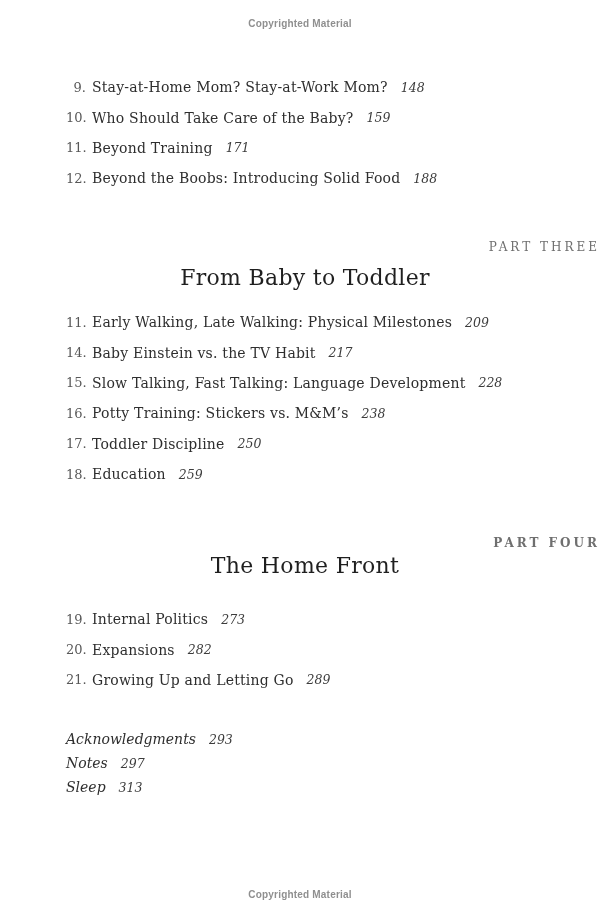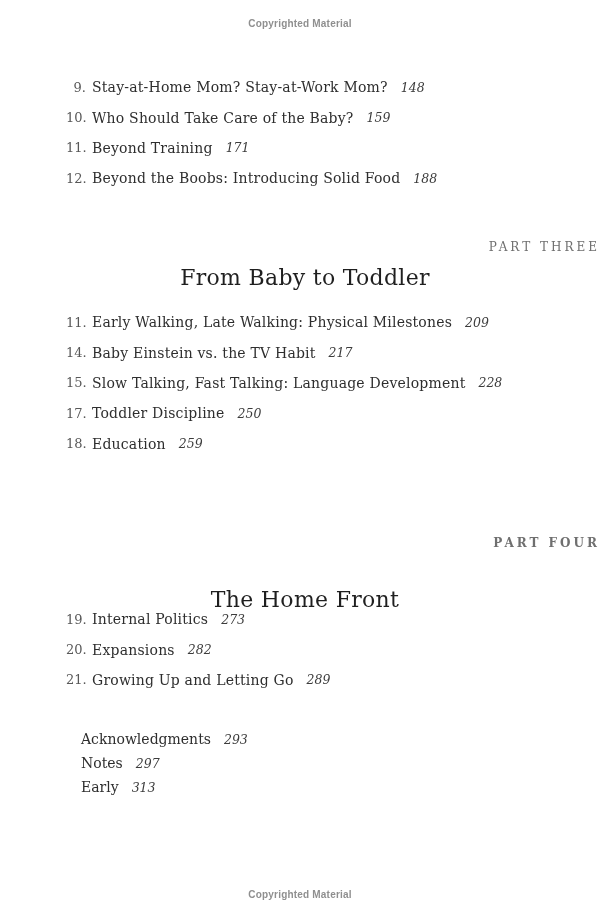--- a/index.html
+++ b/index.html
@@ -80,33 +80,33 @@
     left: 0;
     width: 600px;
     text-align: center;
     font-size: 22px;
     color: #1f1f1f;
     line-height: 26px;
     letter-spacing: 0.3px;
     padding-left: 10px;
   }
   .part-title.p3 { top: 265px; }
-  .part-title.p4 { top: 587px; }
+  .part-title.p4 { top: 553px; }
 
   .back-matter {
     position: absolute;
     left: 66px;
     right: 20px;
     top: 727px;
   }
   .row.bm { height: 24px; }
   .bm-title {
     font-size: 14px;
+    font-style: italic;
     color: #2e2e2e;
-    margin-left: 15px;
   }
 </style>
 </head>
 <body>
 
 <div class="page">
 
   <div class="copyright top">Copyrighted Material</div>
 
   <div class="chapter-list sec0">
@@ -142,20 +142,25 @@
       </div>
       <div class="row">
         <span class="num">14.</span>
         <span class="title">Baby Einstein vs. the TV Habit</span>
         <span class="pg">217</span>
       </div>
       <div class="row">
         <span class="num">15.</span>
         <span class="title">Slow Talking, Fast Talking: Language Development</span>
         <span class="pg">228</span>
+      </div>
+      <div class="row">
+        <span class="num">16.</span>
+        <span class="title">Potty Training: Stickers vs. M&amp;M’s</span>
+        <span class="pg">238</span>
       </div>
       <div class="row">
         <span class="num">17.</span>
         <span class="title">Toddler Discipline</span>
         <span class="pg">250</span>
       </div>
       <div class="row">
         <span class="num">18.</span>
         <span class="title">Education</span>
         <span class="pg">259</span>
@@ -185,20 +190,20 @@
   <div class="back-matter">
       <div class="row bm">
         <span class="bm-title">Acknowledgments</span>
         <span class="pg">293</span>
       </div>
       <div class="row bm">
         <span class="bm-title">Notes</span>
         <span class="pg">297</span>
       </div>
       <div class="row bm">
-        <span class="bm-title">Early</span>
+        <span class="bm-title">Sleep</span>
         <span class="pg">313</span>
       </div>
     </div>
 
   <div class="copyright bottom">Copyrighted Material</div>
 
 </div>
 
 </body></html>

